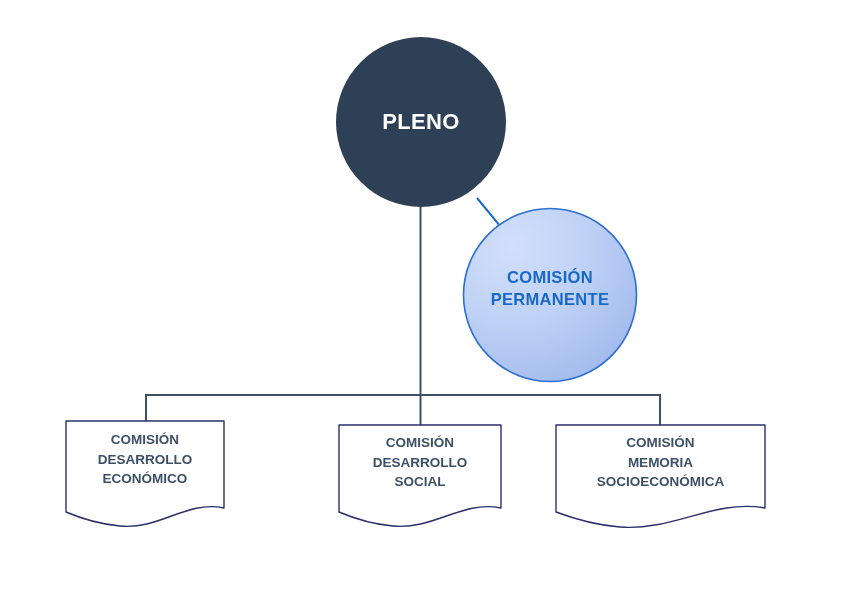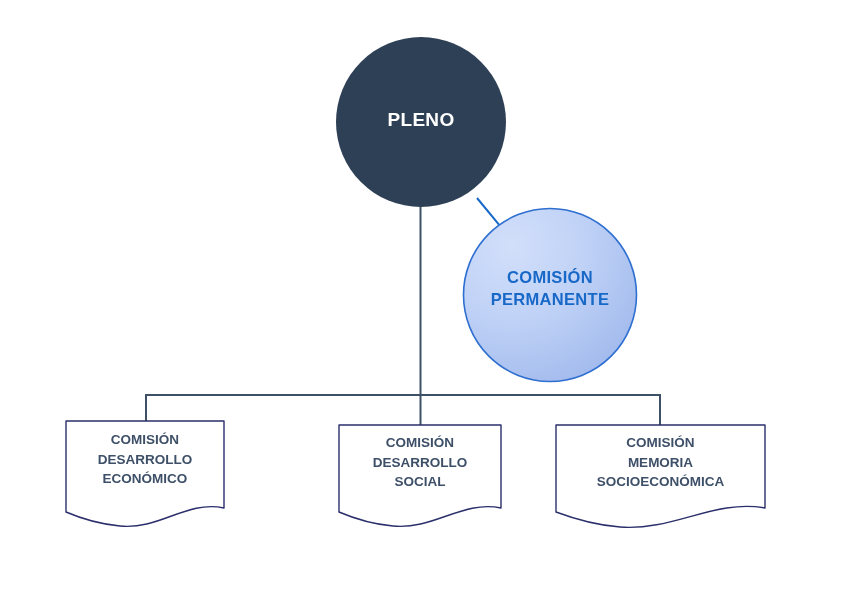--- a/index.html
+++ b/index.html
@@ -29,21 +29,21 @@
     text-align: center;
     pointer-events: none;
     white-space: pre-line;
     font-weight: bold;
     letter-spacing: 0.3px;
   }
   #pleno-label {
     left: 337px;
     top: 108px;
     width: 168px;
-    font-size: 19px;
+    font-size: 22px;
     color: #ffffff;
     line-height: 1.25;
   }
   #permanente-label {
     left: 466px;
     top: 266px;
     width: 168px;
     font-size: 16.5px;
     color: #1868C8;
     line-height: 1.35;

